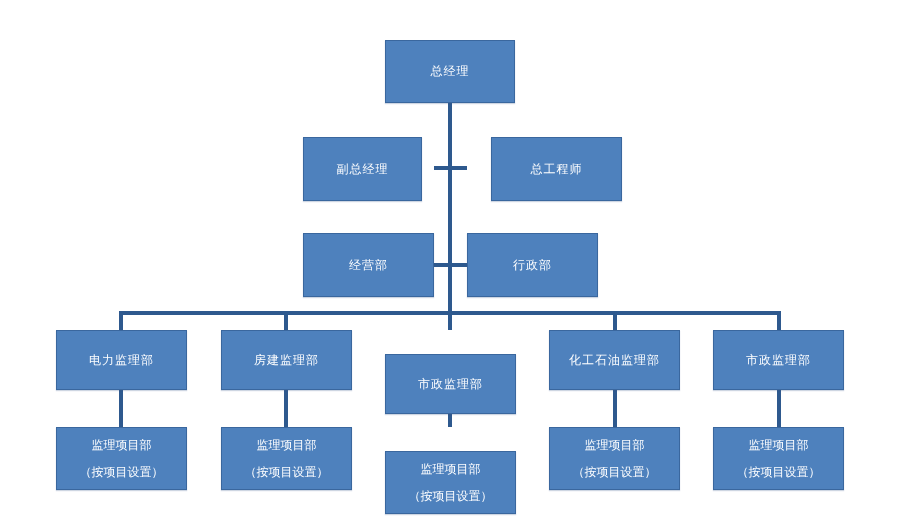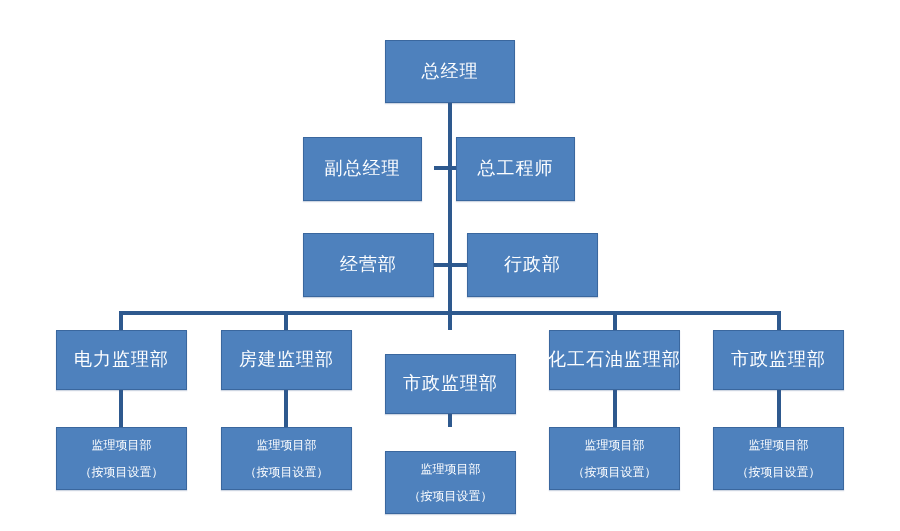--- a/index.html
+++ b/index.html
@@ -23,40 +23,40 @@
     color: #FDFEFF;
     display: flex;
     flex-direction: column;
     align-items: center;
     justify-content: center;
     text-align: center;
     box-shadow: 0 1px 1px rgba(60,90,140,0.25);
   }
   .node .lbl {
     white-space: nowrap;
-    font-size: 18px;
+    font-size: 12px;
     letter-spacing: 1px;
     line-height: 1.2;
   }
   .node .lbl.small {
     font-size: 12px;
     letter-spacing: 0px;
     line-height: 27px;
   }
   .conn {
     position: absolute;
     background: #2E598E;
   }
   .conn.h { height: 4px; }
   .conn.v { width: 4px; }
 
   
   .root    { left: 385px; top: 40px;  width: 130px; height: 63px; }
   .r2l     { left: 303px; top: 137px; width: 119px; height: 64px; }
-  .r2r     { left: 456px; top: 137px; width: 119px; height: 64px; }
+  .r2r     { left: 491px; top: 137px; width: 131px; height: 64px; }
   .r3l     { left: 303px; top: 233px; width: 131px; height: 64px; }
   .r3r     { left: 467px; top: 233px; width: 131px; height: 64px; }
 
   .dept    { top: 330px; width: 131px; height: 60px; }
   .proj    { top: 427px; width: 131px; height: 63px; }
   .c0 { left: 56px;  }
   .c1 { left: 221px; }
   .c2 { left: 385px; margin-top: 24px; }
   .c3 { left: 549px; }
   .c4 { left: 713px; }

